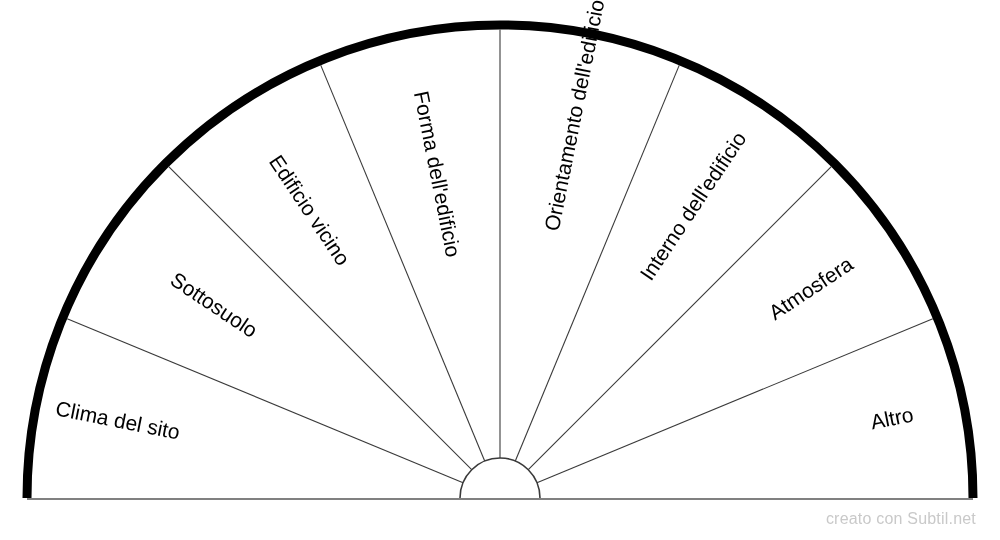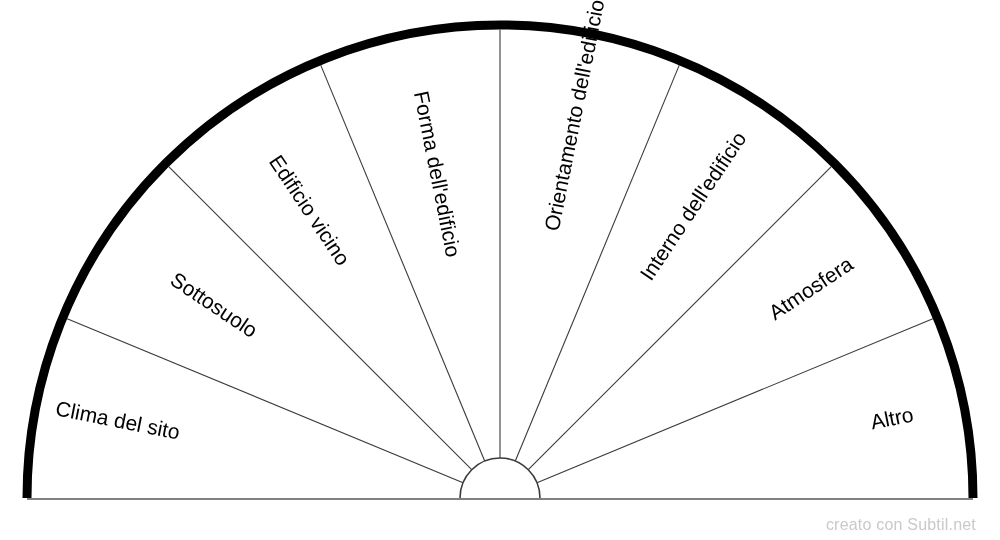--- a/index.html
+++ b/index.html
@@ -12,21 +12,21 @@
   .outer-arc{fill:none;stroke:#000000;stroke-width:9;stroke-linecap:butt;}
   .divider{stroke:#3a3a3a;stroke-width:1.1;fill:none;}
   .hub-arc{fill:none;stroke:#3a3a3a;stroke-width:1.6;}
   .baseline{stroke:#808080;stroke-width:2.2;}
   .sector-label{
     font-family:"Liberation Sans","DejaVu Sans",sans-serif;
     font-size:21px;fill:#000000;white-space:pre;
     dominant-baseline:middle;
   }
   #footer-credit{
-    position:absolute;right:24px;bottom:6px;
+    position:absolute;right:24px;bottom:12px;
     font-family:"Liberation Sans","DejaVu Sans",sans-serif;
     font-size:16px;color:#c9c9c9;letter-spacing:.2px;
     user-select:none;
   }
 </style>
 </head>
 <body>
 
 <div id="chart-root">
 

